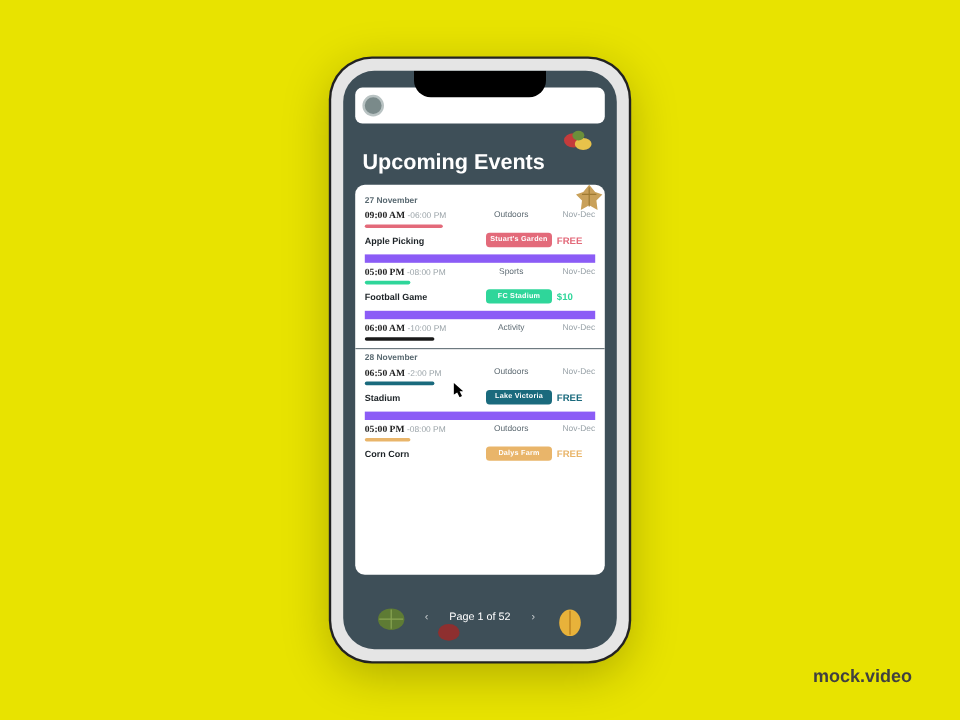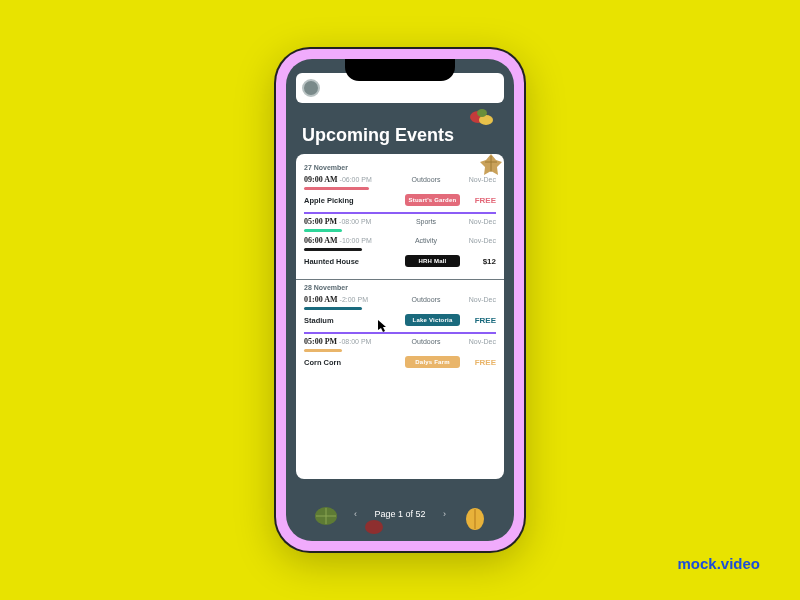--- a/index.html
+++ b/index.html
@@ -4,27 +4,27 @@
 <style>
   * { box-sizing: border-box; margin: 0; padding: 0; }
   body {
     width: 800px; height: 600px;
     background: #e8e300;
     font-family: -apple-system, Helvetica, Arial, sans-serif;
     position: relative; overflow: hidden;
   }
   .watermark {
     position: absolute; right: 40px; bottom: 28px;
-    font-weight: 700; font-size: 15px; color: #1d4ed8;
+    font-weight: 700; font-size: 15px; color: #404040;
   }
   .phone {
     position: absolute; left: 50%; top: 50%;
     transform: translate(-50%, -50%);
     width: 248px; height: 502px;
-    background: #f0abfc; border-radius: 34px;
+    background: #e5e5e5; border-radius: 34px;
     padding: 10px;
     box-shadow: 0 0 0 2px #222, 0 10px 40px rgba(0,0,0,.25);
   }
   .screen {
     width: 100%; height: 100%;
     background: #3e4f58;
     border-radius: 26px;
     position: relative; overflow: hidden;
   }
   .notch {
@@ -70,27 +70,27 @@
   .season { text-align:right; color:#97a1a7; }
   .bar { height:3px; border-radius:2px; margin:3px 0 4px 0; }
   .row2 {
     display:grid;
     grid-template-columns: 1fr 55px 32px;
     column-gap: 4px;
     align-items:center;
     font-size:7.5px;
     padding-bottom:6px;
   }
-  .row2.with-border { border-bottom: 2px solid #8b5cf6; }
+  .row2.with-border { border-bottom: 7px solid #8b5cf6; }
   .ev-name { font-weight:700; color:#1d2327; }
   .tag {
     font-size:6px; font-weight:700; color:#fff; text-align:center;
     padding:3px 0; border-radius:3px; letter-spacing:.2px;
   }
-  .price { text-align:right; font-weight:800; font-size:8px; }
+  .price { font-weight:800; font-size:8px; }
   .group-sep { height:1px; background:#6e7a80; margin:6px -8px 4px -8px; }
   .cursor {
     position:absolute; width:9px; height:12px; pointer-events:none;
   }
   .pager {
     position:absolute; bottom:22px; left:0; right:0;
     display:flex; align-items:center; justify-content:center; gap:14px;
     color:#fff; font-size:9px;
   }
   .pager .chev {
@@ -157,35 +157,35 @@
             <span class="ev-name">Apple Picking</span>
             <span class="tag" style="background:#e36a7a;">Stuart's Garden</span>
             <span class="price" style="color:#e36a7a;">FREE</span>
           </div>
           <div class="row">
             <span class="time-range"><span class="time-start">05:00 PM</span><span class="time-end">-08:00 PM</span></span>
             <span class="category">Sports</span>
             <span class="season">Nov-Dec</span>
           </div>
           <div class="bar" style="width: 20%; background: rgb(47, 214, 154);"></div>
+          <div class="row2 with-border">
+            <span class="ev-name">Football Game</span>
+            <span class="tag" style="background:#2fd69a;">FC Stadium</span>
+            <span class="price" style="color:#2fd69a;">$10</span>
+          </div>
           <div class="row">
             <span class="time-range"><span class="time-start">06:00 AM</span><span class="time-end">-10:00 PM</span></span>
             <span class="category">Activity</span>
             <span class="season">Nov-Dec</span>
           </div>
           <div class="bar" style="width: 30%; background: rgb(26, 26, 26);"></div>
-          <div class="row2">
-            <span class="ev-name">Haunted House</span>
-            <span class="tag" style="background:#111;">HRH Mall</span>
-            <span class="price" style="color:#222;">$12</span>
-          </div>
           <div class="group-sep"></div>
           <div class="day-label">28 November</div>
           <div class="row">
-            <span class="time-range"><span class="time-start">01:00 AM</span><span class="time-end">-2:00 PM</span></span>
+            <span class="time-range"><span class="time-start">06:50 AM</span><span class="time-end">-2:00 PM</span></span>
             <span class="category">Outdoors</span>
             <span class="season">Nov-Dec</span>
           </div>
           <div class="bar" style="width: 30%; background: rgb(26, 106, 125);"></div>
           <div class="row2 with-border">
             <span class="ev-name">Stadium</span>
             <span class="tag" style="background:#1a6a7d;">Lake Victoria</span>
             <span class="price" style="color:#1a6a7d;">FREE</span>
           </div>
           <div class="row">

